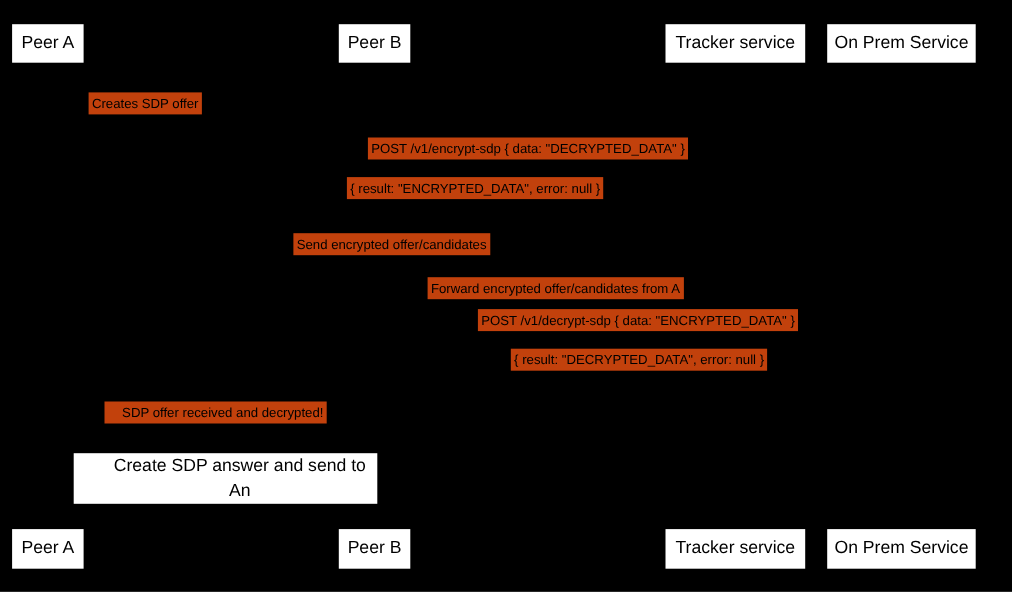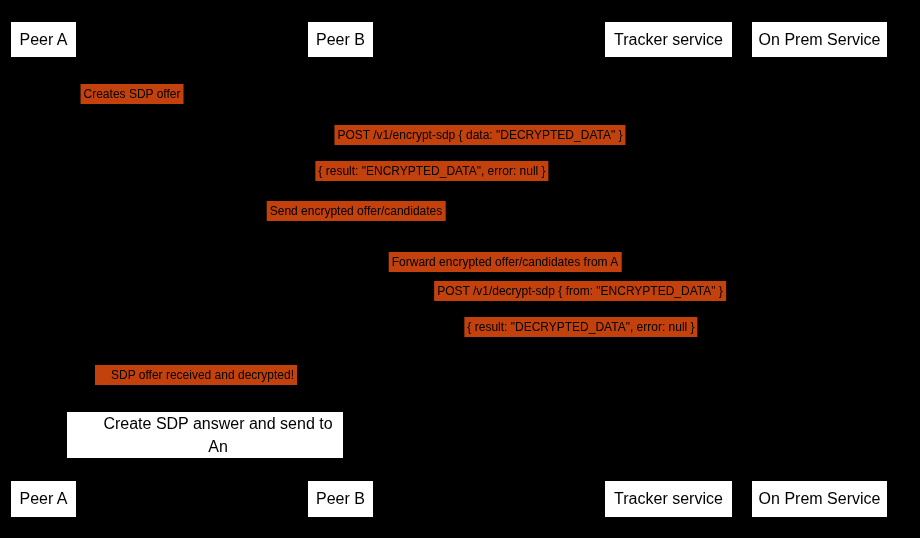--- a/index.html
+++ b/index.html
@@ -54,23 +54,23 @@
 <div class="canvas">
 
   <div class="pbox" style="left:11px;  top:22px; width:65px;">Peer A</div>
   <div class="pbox" style="left:308px; top:22px; width:65px;">Peer B</div>
   <div class="pbox" style="left:605px; top:22px; width:127px;">Tracker service</div>
   <div class="pbox" style="left:752px; top:22px; width:135px;">On Prem Service</div>
 
   <div class="msg" style="left:132px; top:84px;">Creates SDP offer</div>
   <div class="msg" style="left:440px; top:125px;margin-left:40px;">POST /v1/encrypt-sdp { data: "DECRYPTED_DATA" }</div>
   <div class="msg" style="left:432px; top:161px;">{ result: "ENCRYPTED_DATA", error: null }</div>
-  <div class="msg" style="left:356px; top:201px;">Send encrypted offer/candidates</div>
+  <div class="msg" style="left:356px; top:212px;">Send encrypted offer/candidates</div>
   <div class="msg" style="left:505px; top:240px;margin-top:12px;">Forward encrypted offer/candidates from A</div>
-  <div class="msg" style="left:580px; top:281px;">POST /v1/decrypt-sdp { from: "ENCRYPTED_DATA" }</div>
+  <div class="msg" style="left:580px; top:281px;">POST /v1/decrypt-sdp { data: "ENCRYPTED_DATA" }</div>
   <div class="msg" style="left:581px; top:317px;">{ result: "DECRYPTED_DATA", error: null }</div>
   <div class="msg" style="left:196px; top:365px;padding-left:16px;">SDP offer received and decrypted!</div>
 
   <div class="note" style="left:67px; top:412px; width:250px;">
     <div>Create SDP answer and send to An</div>
   </div>
 
   <div class="pbox bottom" style="left:11px;  top:481px; width:65px;">Peer A</div>
   <div class="pbox bottom" style="left:308px; top:481px; width:65px;">Peer B</div>
   <div class="pbox bottom" style="left:605px; top:481px; width:127px;">Tracker service</div>

